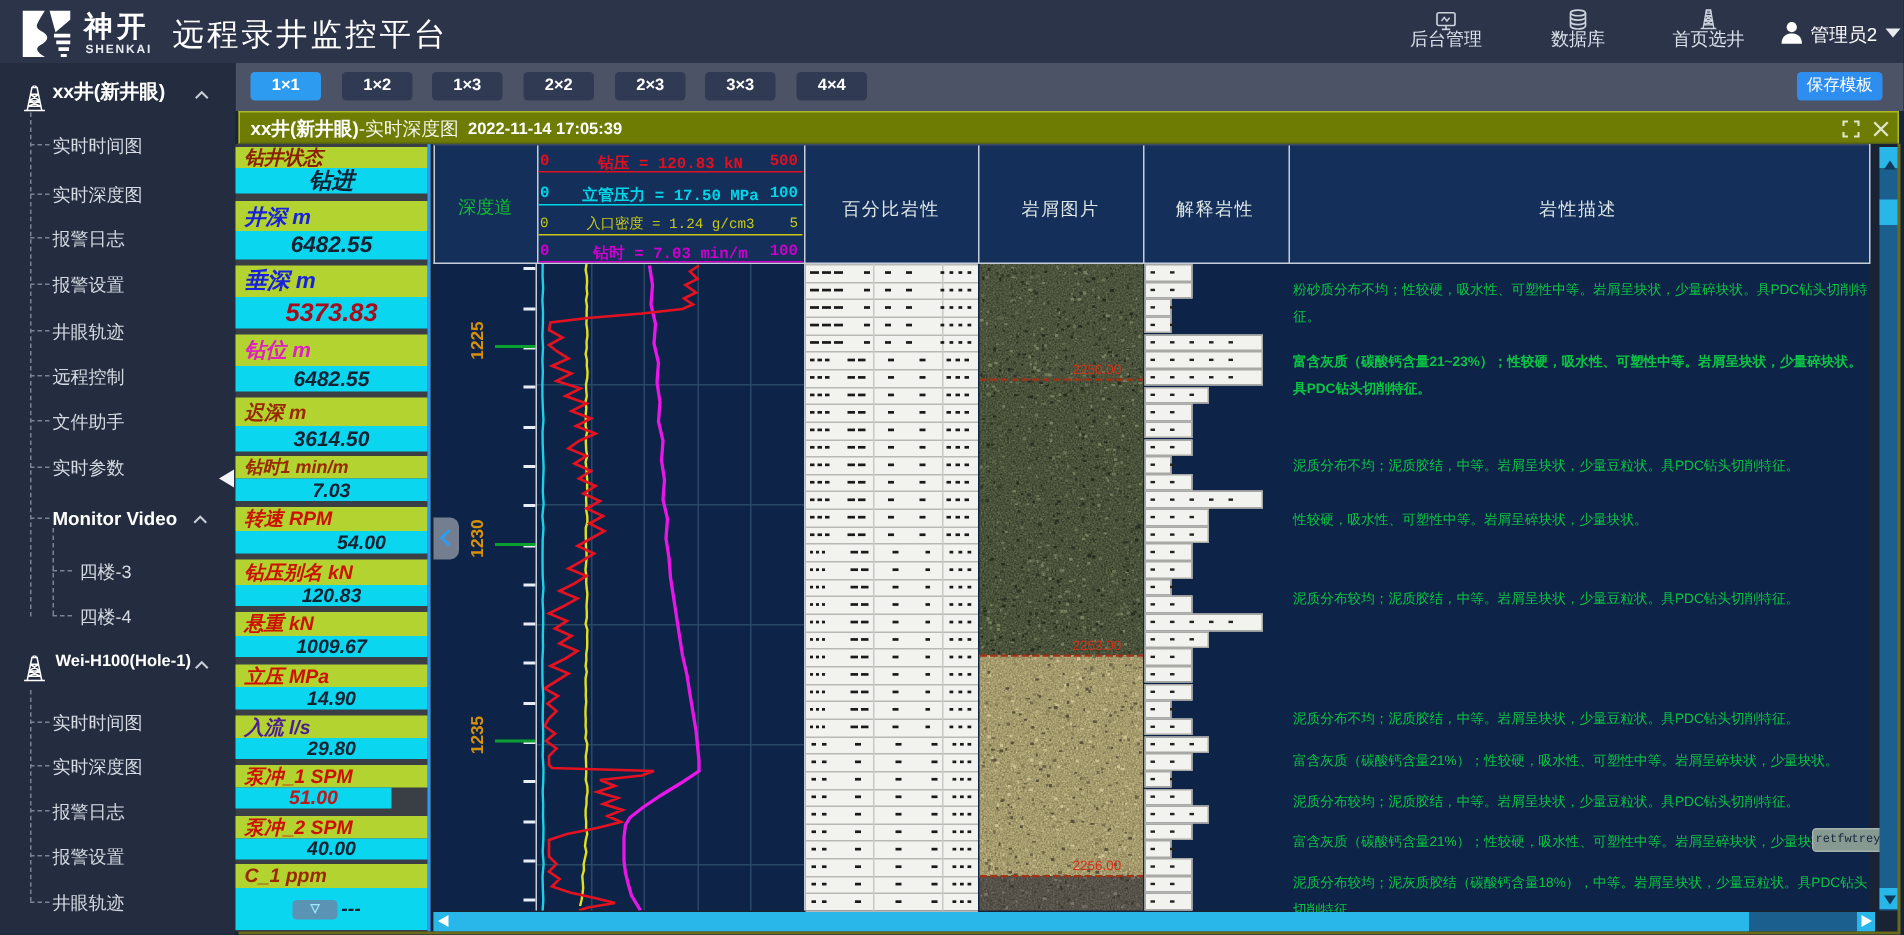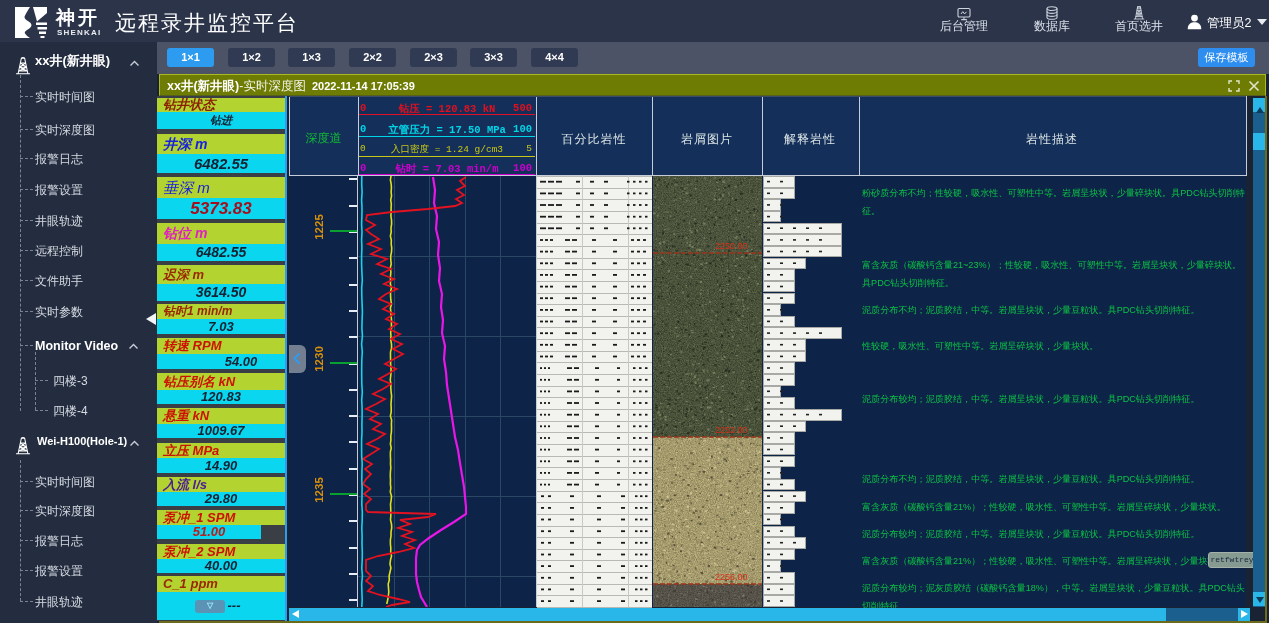--- a/index.html
+++ b/index.html
@@ -128,24 +128,24 @@
   <span style="position:absolute;left:152px;top:5px;color:#fff;font-size:11px;font-weight:bold;white-space:nowrap;">2022-11-14 17:05:39</span>
   <svg style="position:absolute;left:1068px;top:5px;" width="12" height="12" viewBox="0 0 12 12">
         <path d="M1 4 L1 1 L4 1 M8 1 L11 1 L11 4 M11 8 L11 11 L8 11 M4 11 L1 11 L1 8" fill="none" stroke="#dfe5c8" stroke-width="1.4"></path>
       </svg>
   <svg style="position:absolute;left:1088px;top:5px;" width="12" height="12" viewBox="0 0 12 12">
         <path d="M1.5 1.5 L10.5 10.5 M10.5 1.5 L1.5 10.5" fill="none" stroke="#dfe5c8" stroke-width="1.6"></path>
       </svg>
 </div>
 <div class="abs" style="left:157px;top:96px;width:130px;height:525px;background:#3a3f45;border-right:2px solid #2d9cf0;"></div>
     <div class="abs" style="left:157px;top:98px;width:128px;height:14px;background:#b3d331;color:#8b2000;font-size:13px;font-weight:bold;font-style:italic;line-height:14px;padding-left:6px;white-space:nowrap;">钻井状态</div>
-    <div class="abs" style="left:157px;top:112px;width:128px;height:17px;background:#0bd6ef;color:#123;font-size:11px;font-weight:bold;font-style:italic;line-height:17px;text-align:center;">钻进</div>
+    <div class="abs" style="left:157px;top:112px;width:128px;height:17px;background:#0bd6ef;color:#123;font-size:15px;font-weight:bold;font-style:italic;line-height:17px;text-align:center;">钻进</div>
     <div class="abs" style="left:157px;top:134px;width:128px;height:20px;background:#b3d331;color:#1822dd;font-size:14px;font-weight:bold;font-style:italic;line-height:20px;padding-left:6px;white-space:nowrap;">井深 m</div>
     <div class="abs" style="left:157px;top:154px;width:128px;height:19px;background:#0bd6ef;color:#123;font-size:15px;font-weight:bold;font-style:italic;line-height:19px;text-align:center;">6482.55</div>
-    <div class="abs" style="left:157px;top:177px;width:128px;height:21px;background:#b3d331;color:#1822dd;font-size:15px;font-weight:normal;font-style:italic;line-height:21px;padding-left:6px;white-space:nowrap;">垂深 m</div>
+    <div class="abs" style="left:157px;top:177px;width:128px;height:21px;background:#b3d331;color:#1822dd;font-size:15px;font-weight:bold;font-style:italic;line-height:21px;padding-left:6px;white-space:nowrap;">垂深 m</div>
     <div class="abs" style="left:157px;top:198px;width:128px;height:21px;background:#0bd6ef;color:#a50f1c;font-size:17px;font-weight:bold;font-style:italic;line-height:21px;text-align:center;">5373.83</div>
     <div class="abs" style="left:157px;top:223px;width:128px;height:21px;background:#b3d331;color:#e020c0;font-size:14px;font-weight:bold;font-style:italic;line-height:21px;padding-left:6px;white-space:nowrap;">钻位 m</div>
     <div class="abs" style="left:157px;top:244px;width:128px;height:17px;background:#0bd6ef;color:#123;font-size:14px;font-weight:bold;font-style:italic;line-height:17px;text-align:center;">6482.55</div>
     <div class="abs" style="left:157px;top:265px;width:128px;height:19px;background:#b3d331;color:#9a2800;font-size:13px;font-weight:bold;font-style:italic;line-height:19px;padding-left:6px;white-space:nowrap;">迟深 m</div>
     <div class="abs" style="left:157px;top:284px;width:128px;height:17px;background:#0bd6ef;color:#123;font-size:14px;font-weight:bold;font-style:italic;line-height:17px;text-align:center;">3614.50</div>
     <div class="abs" style="left:157px;top:304px;width:128px;height:15px;background:#b3d331;color:#9a2800;font-size:12px;font-weight:bold;font-style:italic;line-height:15px;padding-left:6px;white-space:nowrap;">钻时1 min/m</div>
     <div class="abs" style="left:157px;top:319px;width:128px;height:15px;background:#0bd6ef;color:#123;font-size:13px;font-weight:bold;font-style:italic;line-height:15px;text-align:center;">7.03</div>
     <div class="abs" style="left:157px;top:338px;width:128px;height:16px;background:#b3d331;color:#cc1100;font-size:13px;font-weight:bold;font-style:italic;line-height:16px;padding-left:6px;white-space:nowrap;">转速 RPM</div>
     <div class="abs" style="left:157px;top:354px;width:128px;height:15px;background:#0bd6ef;color:#123;font-size:13px;font-weight:bold;font-style:italic;line-height:15px;text-align:center;padding-left:40px;">54.00</div>
     <div class="abs" style="left:157px;top:373px;width:128px;height:17px;background:#b3d331;color:#cc1100;font-size:13px;font-weight:bold;font-style:italic;line-height:17px;padding-left:6px;white-space:nowrap;">钻压别名 kN</div>
@@ -2317,21 +2317,21 @@
       <rect x="4" y="389.2" width="3" height="1.6" fill="#222"></rect>
       <rect x="17" y="389.2" width="3" height="1.6" fill="#222"></rect>
       <rect x="4" y="400.9" width="3" height="1.6" fill="#222"></rect>
       <rect x="17" y="400.9" width="3" height="1.6" fill="#222"></rect>
       <rect x="4" y="412.5" width="3" height="1.6" fill="#222"></rect>
       <rect x="17" y="412.5" width="3" height="1.6" fill="#222"></rect>
       <rect x="4" y="424.2" width="3" height="1.6" fill="#222"></rect>
       <rect x="17" y="424.2" width="3" height="1.6" fill="#222"></rect>
     </svg>
     <div class="abs" style="left:862px;top:184px;width:385px;color:#0cc244;font-size:9.1px;line-height:18px;">粉砂质分布不均；性较硬，吸水性、可塑性中等。岩屑呈块状，少量碎块状。具PDC钻头切削特征。</div>
-    <div class="abs" style="left:862px;top:256px;width:385px;color:#0cc244;font-size:9.1px;line-height:18px;">富含灰质（碳酸钙含量21~23%）；性较硬，吸水性、可塑性中等。岩屑呈块状，少量碎块状。具PDC钻头切削特征。</div>
+    <div class="abs" style="left:862px;top:232px;width:385px;color:#0cc244;font-size:9.1px;line-height:18px;font-weight:bold;">富含灰质（碳酸钙含量21~23%）；性较硬，吸水性、可塑性中等。岩屑呈块状，少量碎块状。具PDC钻头切削特征。</div>
     <div class="abs" style="left:862px;top:301px;width:385px;color:#0cc244;font-size:9.1px;line-height:18px;">泥质分布不均；泥质胶结，中等。岩屑呈块状，少量豆粒状。具PDC钻头切削特征。</div>
     <div class="abs" style="left:862px;top:336.5px;width:385px;color:#0cc244;font-size:9.1px;line-height:18px;">性较硬，吸水性、可塑性中等。岩屑呈碎块状，少量块状。</div>
     <div class="abs" style="left:862px;top:390px;width:385px;color:#0cc244;font-size:9.1px;line-height:18px;">泥质分布较均；泥质胶结，中等。岩屑呈块状，少量豆粒状。具PDC钻头切削特征。</div>
     <div class="abs" style="left:862px;top:470px;width:385px;color:#0cc244;font-size:9.1px;line-height:18px;">泥质分布不均；泥质胶结，中等。岩屑呈块状，少量豆粒状。具PDC钻头切削特征。</div>
     <div class="abs" style="left:862px;top:498px;width:385px;color:#0cc244;font-size:9.1px;line-height:18px;">富含灰质（碳酸钙含量21%）；性较硬，吸水性、可塑性中等。岩屑呈碎块状，少量块状。</div>
     <div class="abs" style="left:862px;top:525px;width:385px;color:#0cc244;font-size:9.1px;line-height:18px;">泥质分布较均；泥质胶结，中等。岩屑呈块状，少量豆粒状。具PDC钻头切削特征。</div>
     <div class="abs" style="left:862px;top:552px;width:385px;color:#0cc244;font-size:9.1px;line-height:18px;">富含灰质（碳酸钙含量21%）；性较硬，吸水性、可塑性中等。岩屑呈碎块状，少量块状。</div>
     <div class="abs" style="left:862px;top:579px;width:385px;color:#0cc244;font-size:9.1px;line-height:18px;">泥质分布较均；泥灰质胶结（碳酸钙含量18%），中等。岩屑呈块状，少量豆粒状。具PDC钻头切削特征。</div>
     <div class="abs" style="left:1208px;top:552px;width:48px;height:16px;background:#879a91;border:1px solid #a3b2aa;border-radius:3px;color:#15243c;font-size:8px;font-family:'Liberation Mono',monospace;text-align:center;line-height:14px;">retfwtrey</div>
     <div class="abs" style="left:289px;top:608px;width:961px;height:13px;background:#1a5f8e;"></div>

